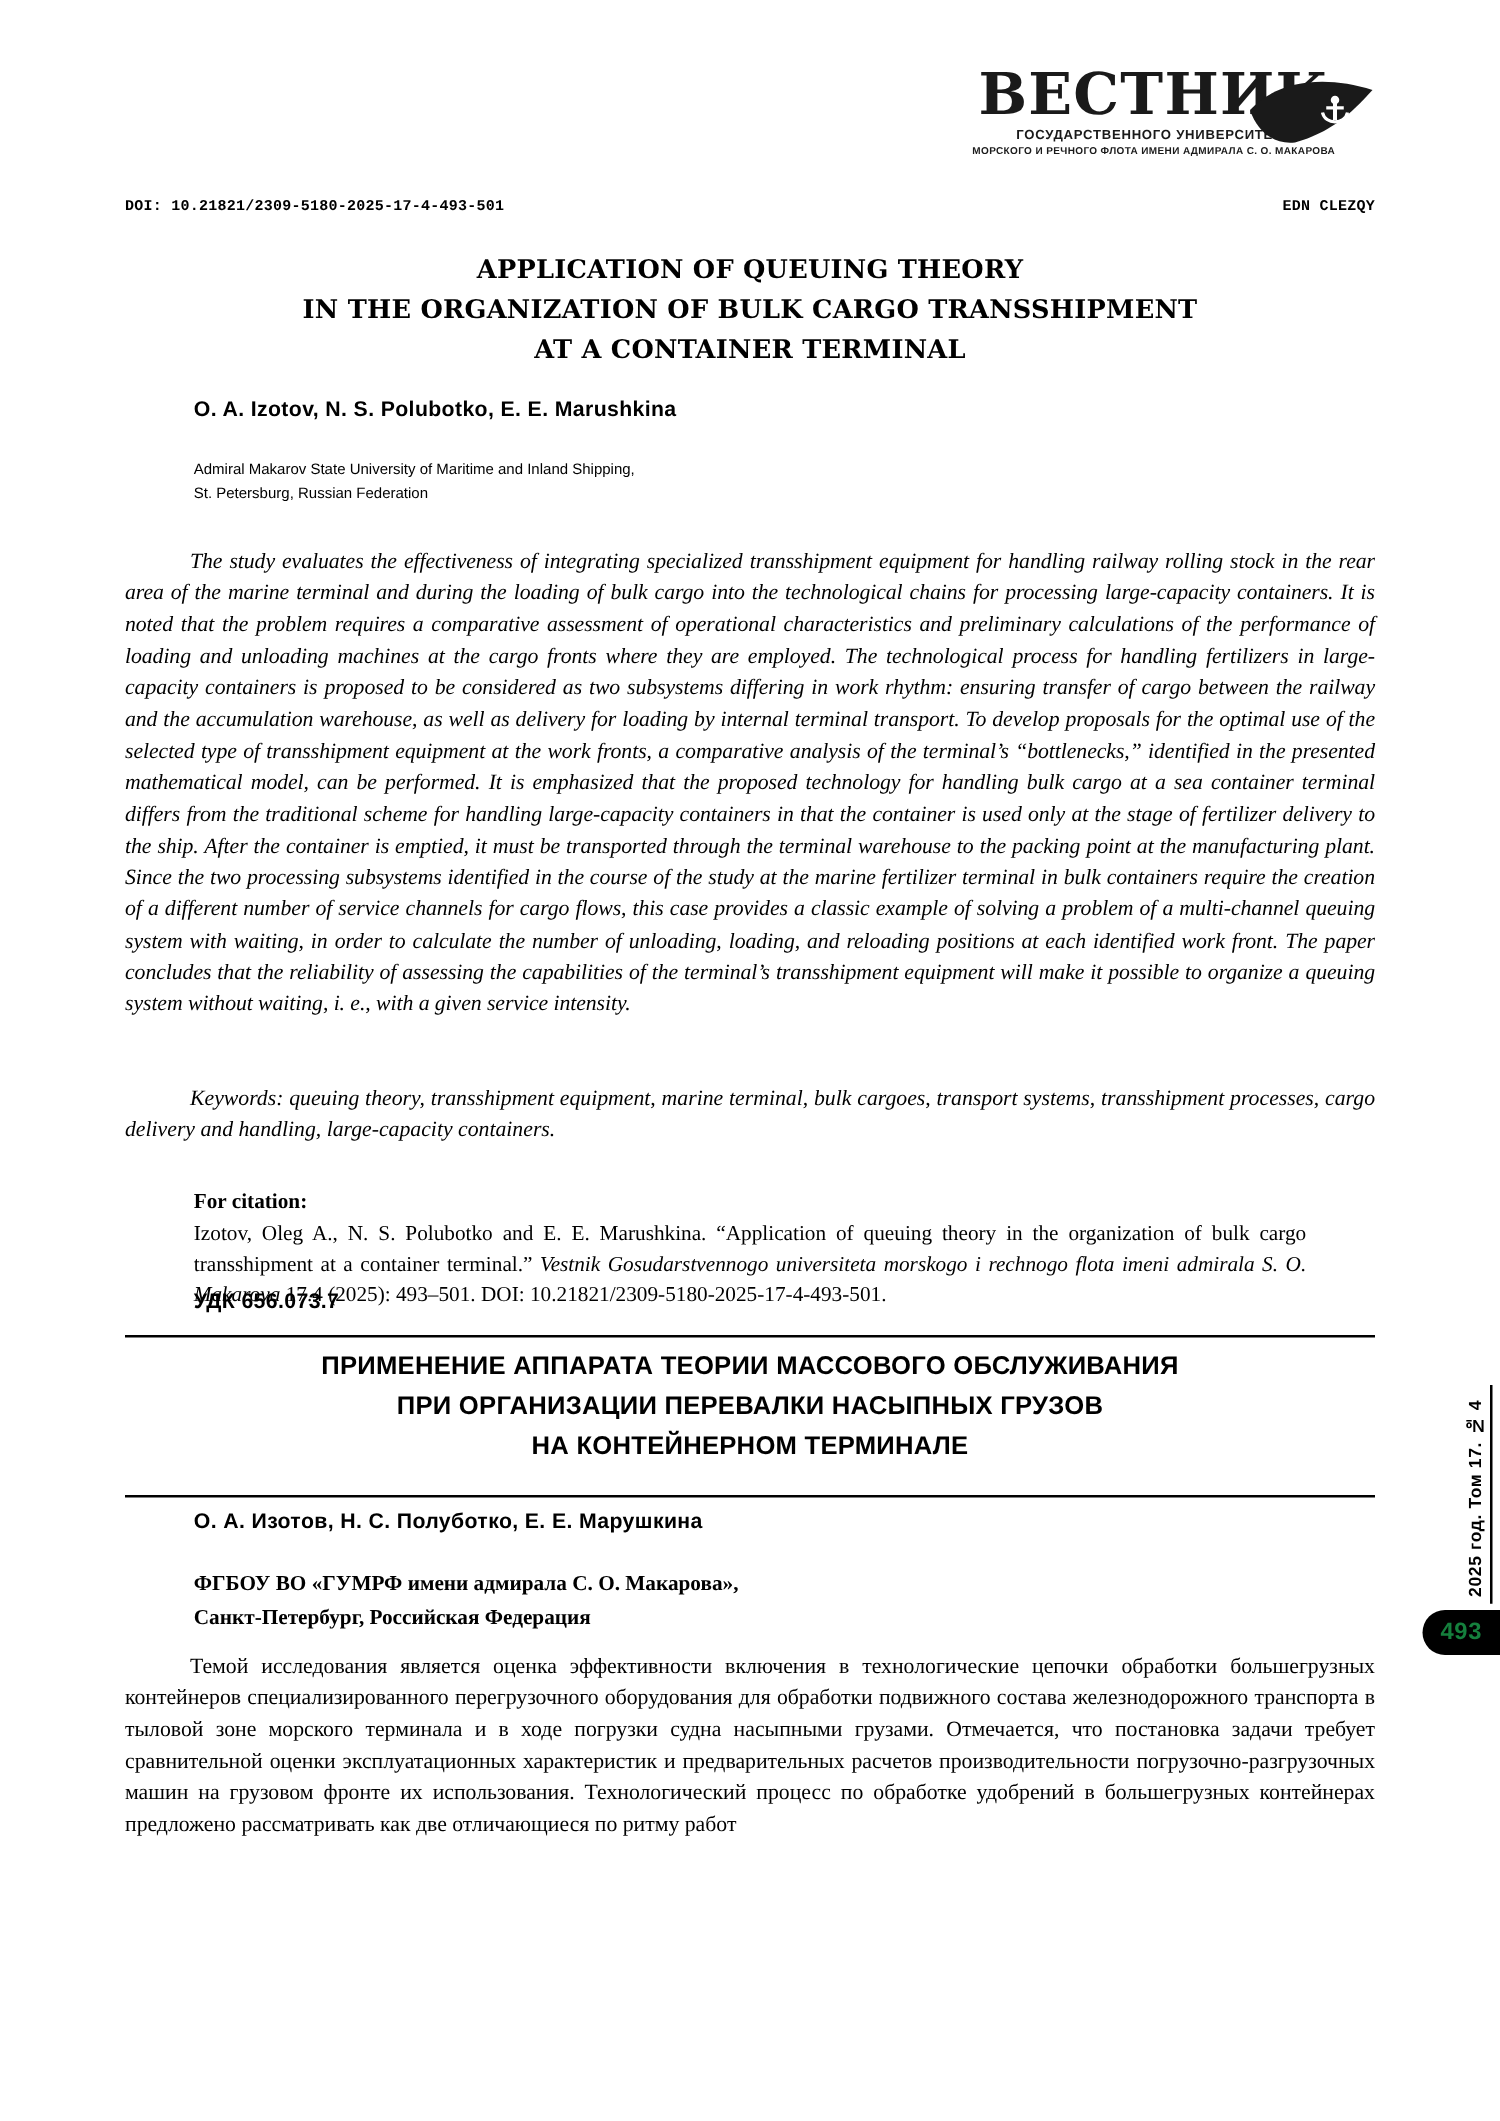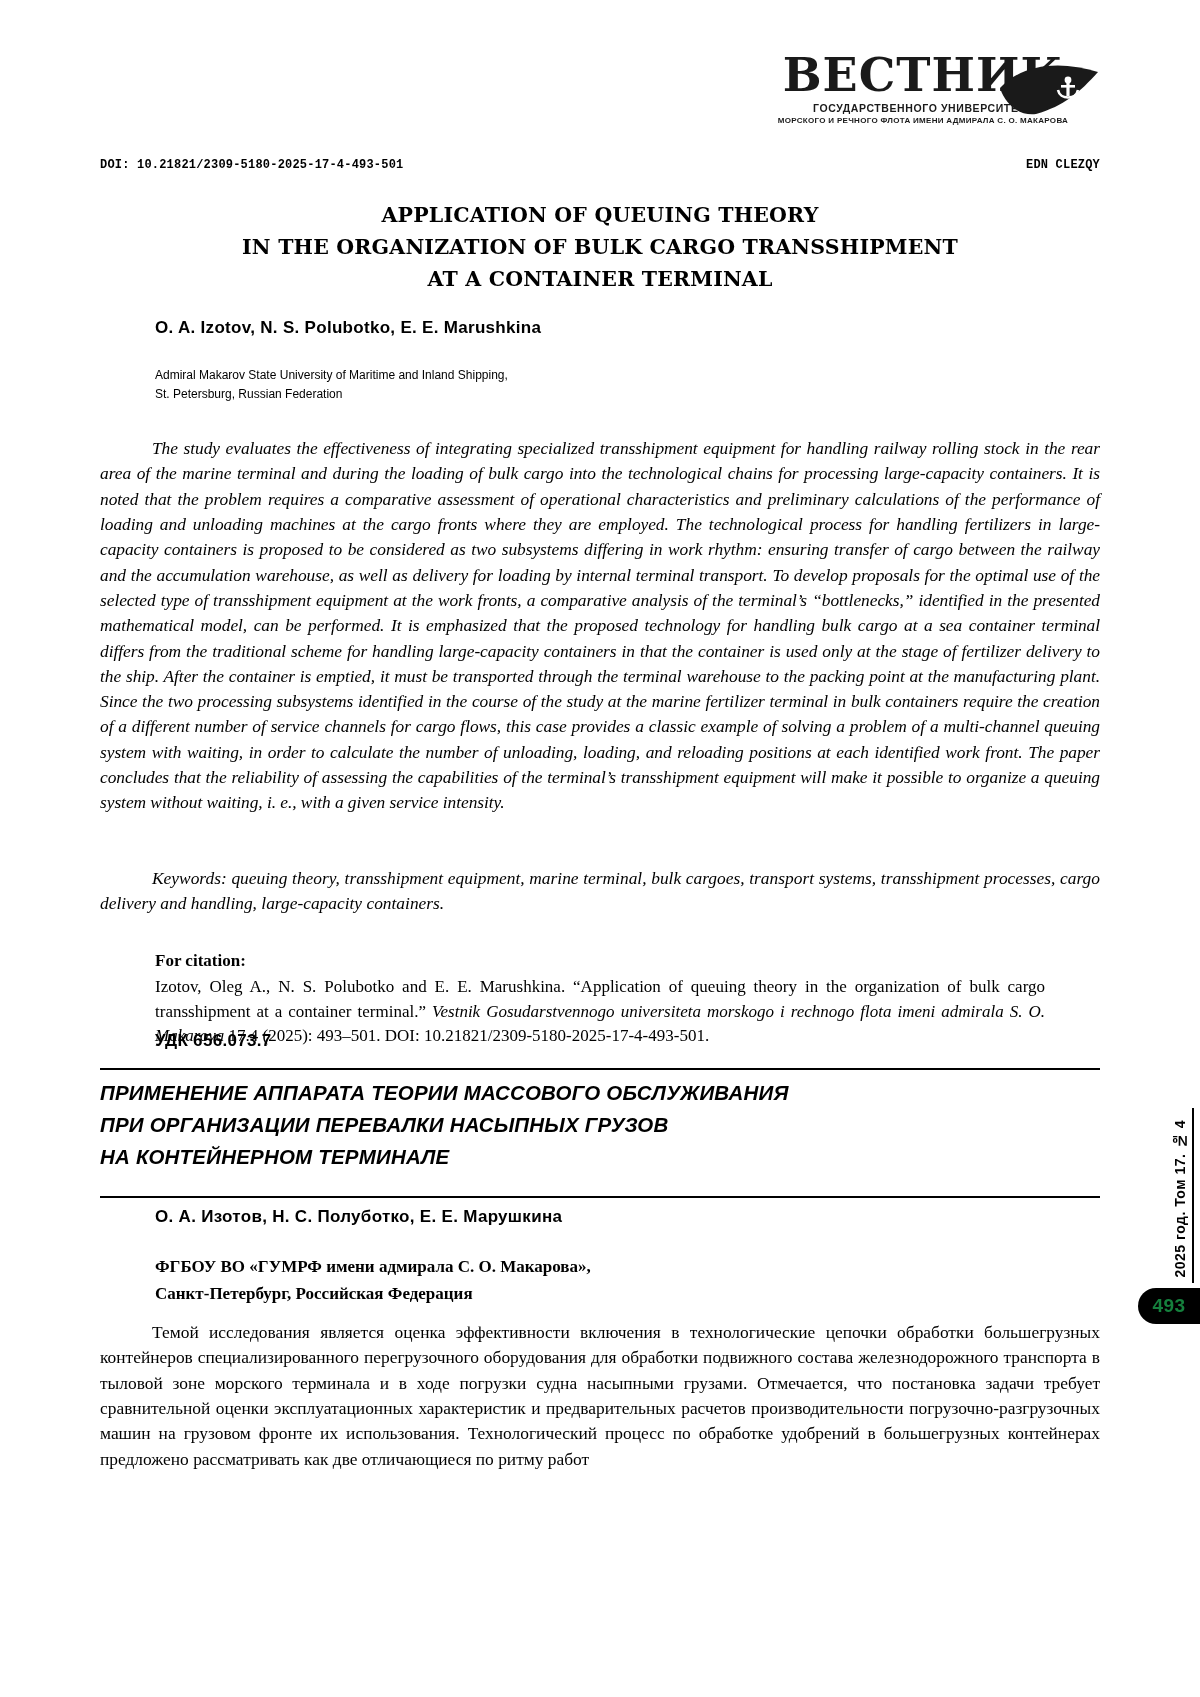--- a/index.html
+++ b/index.html
@@ -177,27 +177,26 @@
     background: #000;
   }
   .rule.top { top: 1068px; }
   .rule.bottom { top: 1196px; }
 
   .ru-title {
     position: absolute;
     left: 100px;
     width: 1000px;
     top: 1077px;
-    text-align: left;
+    text-align: center;
     font-family: "Liberation Sans", sans-serif;
     font-weight: bold;
     font-size: 20.5px;
     line-height: 1.55;
     letter-spacing: 0.2px;
-    font-style: italic;
   }
   .ru-authors {
     position: absolute;
     left: 155px;
     top: 1207px;
     font-family: "Liberation Sans", sans-serif;
     font-weight: bold;
     font-size: 17px;
     letter-spacing: 0.3px;
   }

